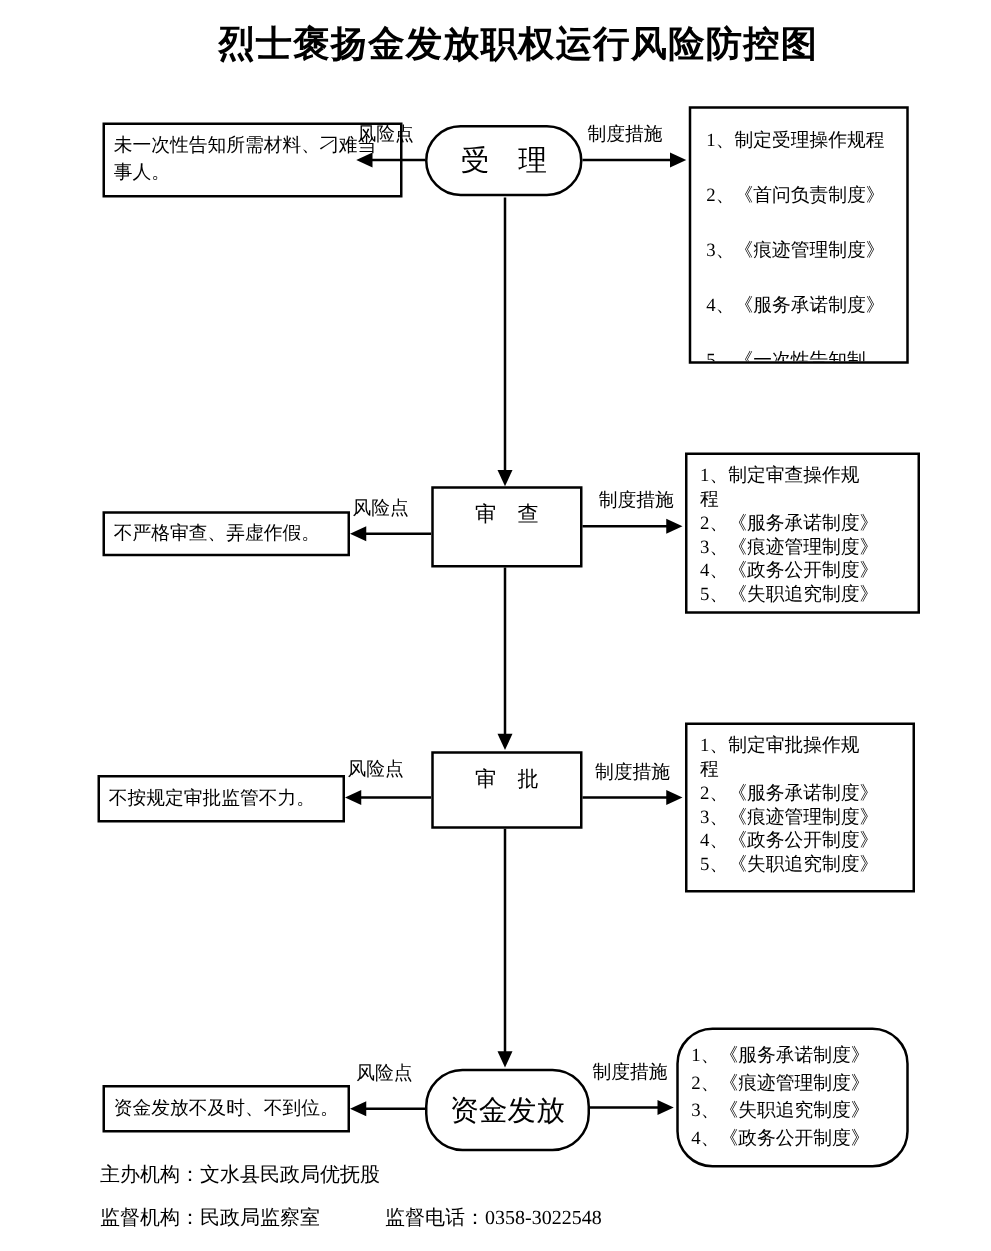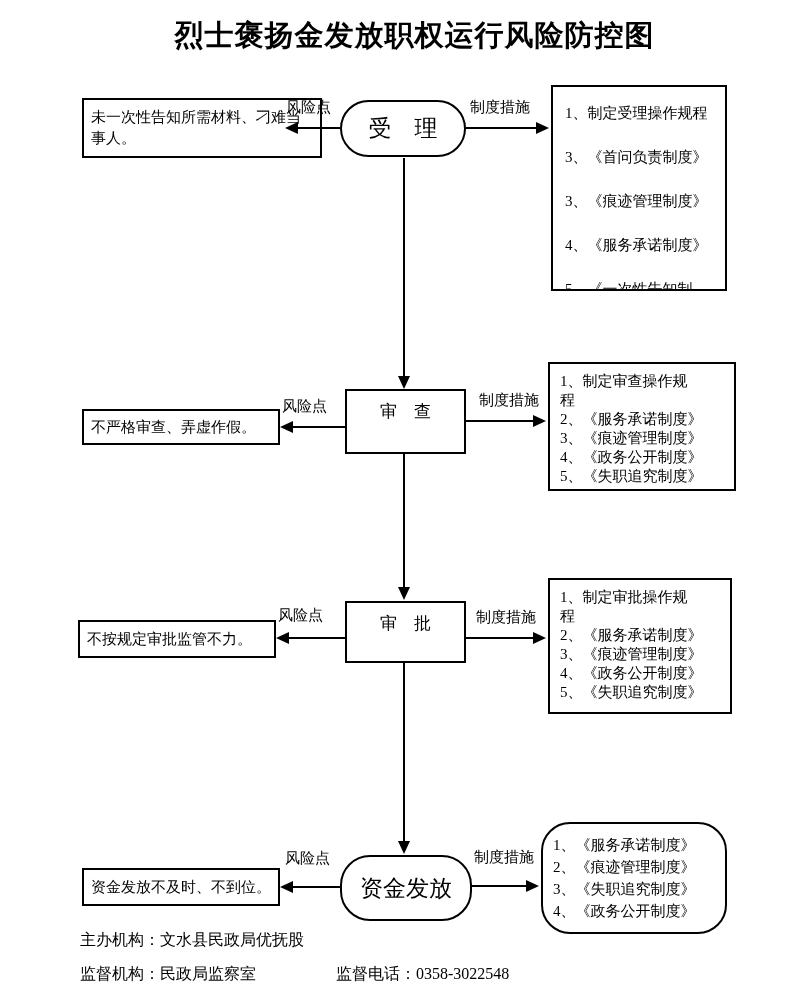--- a/index.html
+++ b/index.html
@@ -65,21 +65,21 @@
   <div class="abs stadium" style="left:322px;top:100px;width:126px;height:57px;border-radius:29px;">
     <span>受　理</span>
   </div>
 
   <div class="abs lbl" style="left:452px;top:98px;">制度措施</div>
   <div class="abs hline" style="left:448px;top:127px;width:71px;"></div>
   <div class="abs ah-right" style="left:518px;top:122px;"></div>
 
   <div class="abs measures m-spaced" style="left:533px;top:85px;width:176px;height:206px;">
     <div class="item">1、制定受理操作规程</div>
-    <div class="item">3、《首问负责制度》</div>
+    <div class="item">2、《首问负责制度》</div>
     <div class="item">3、《痕迹管理制度》</div>
     <div class="item">4、《服务承诺制度》</div>
     <div class="item">5、《一次性告知制度》</div>
   </div>
 
   <div class="abs vline" style="left:385px;top:158px;height:219px;"></div>
   <div class="abs ah-down" style="left:380px;top:376px;"></div>
 
   <div class="abs riskbox" style="left:64px;top:409px;width:198px;height:36px;">
     <span>不严格审查、弄虚作假。</span>
@@ -152,15 +152,15 @@
 
   <div class="abs measures m-tight4" style="left:523px;top:822px;width:186px;height:112px;">
     <div class="item">1、《服务承诺制度》</div>
     <div class="item">2、《痕迹管理制度》</div>
     <div class="item">3、《失职追究制度》</div>
     <div class="item">4、《政务公开制度》</div>
   </div>
 
   <div class="abs footer" style="left:62px;top:930px;">主办机构：文水县民政局优抚股</div>
   <div class="abs footer" style="left:62px;top:964px;">监督机构：民政局监察室</div>
-  <div class="abs footer" style="left:318px;top:964px;">监督电话：0358-3022548</div>
+  <div class="abs footer" style="left:290px;top:964px;">监督电话：0358-3022548</div>
 
 </div>
 
 </body></html>

